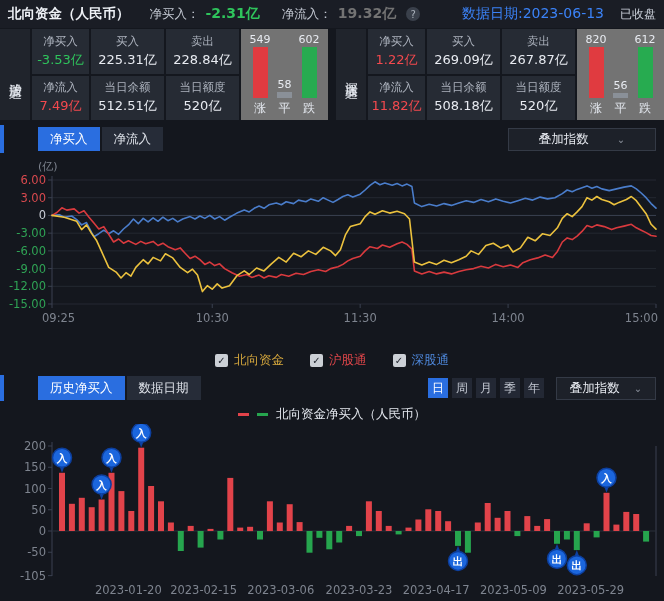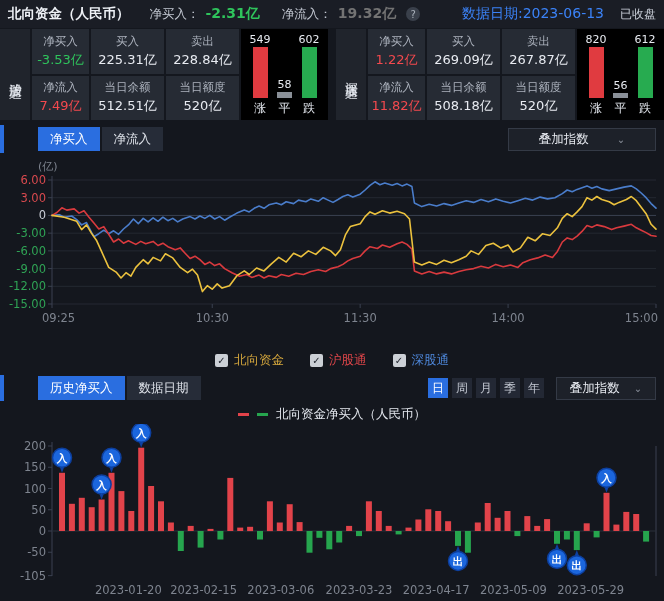--- a/index.html
+++ b/index.html
@@ -34,21 +34,21 @@
   .panels { height:94px; display:flex; gap:8px; flex:none; background:#14171e; padding:1px 0 2px 0; }
   .panel { flex:1; display:grid; grid-template-columns:30px 57px 73px 73px 1fr; grid-template-rows:1fr 1fr; gap:2px; }
   .conn-label {
     grid-row:1 / span 2; background:#20242c; display:flex; align-items:center; justify-content:center;
     writing-mode:vertical-lr; letter-spacing:2px; color:#e3e7ee; font-size:13px;
   }
   .stat { background:#262b34; display:flex; flex-direction:column; align-items:center; justify-content:center; gap:2px; }
   .stat .sl { color:#aeb4bf; font-size:11.5px; }
   .stat .sv { font-size:13px; color:#e8ebf1; }
   .sv.green { color:#2fc45c; } .sv.red { color:#f4494e; } 
-  .updown { grid-row:1 / span 2; background:#000000; display:flex; align-items:flex-start; justify-content:space-evenly; padding:4px 2px 3px 2px; }
+  .updown { grid-row:1 / span 2; background:#737373; display:flex; align-items:flex-start; justify-content:space-evenly; padding:4px 2px 3px 2px; }
   .udcol { display:flex; flex-direction:column; align-items:center; height:100%; justify-content:flex-end; }
   .udcount { color:#e8ebf1; font-size:11px; margin-bottom:1px; }
   .udbar { width:15px; }
   .udbar.up { background:#e03b40; } .udbar.down { background:#27ab50; } .udbar.flat { background:#8a9098; }
   .udname { color:#e3e7ee; font-size:12px; margin-top:2px; }
 
   
   .tabrow { height:34px; display:flex; align-items:center; flex:none; position:relative; padding-right:8px; }
   .tabrow2 { height:32px; }
   .edge { position:absolute; left:0; top:3px; bottom:3px; width:4px; background:#2a6ee0; }

